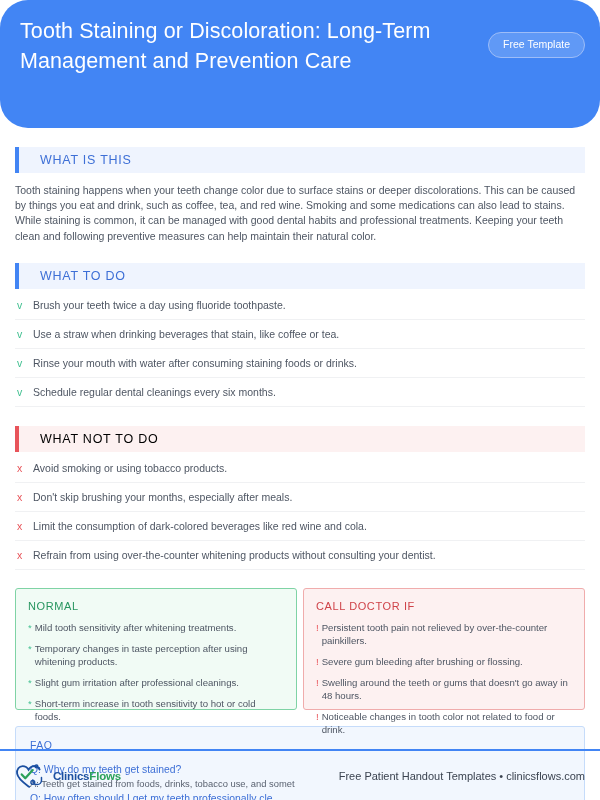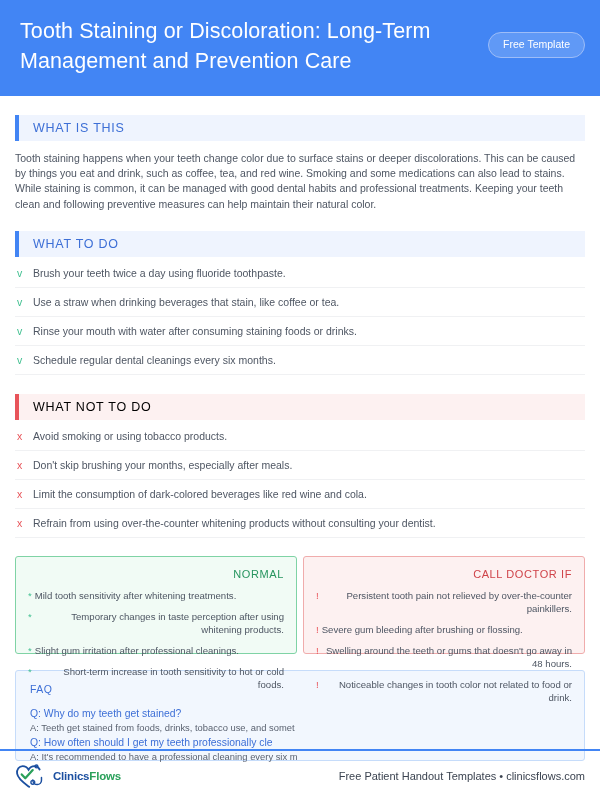--- a/index.html
+++ b/index.html
@@ -13,23 +13,24 @@
     font-family: "Liberation Sans", sans-serif;
     background: #ffffff;
     color: #3b4350;
     position: relative;
     overflow: hidden;
   }
 
   
   .header {
     background: #4285f4;
-    height: 96px;
+    height: 128px;
     padding: 16px 20px 0 20px;
     position: relative;
+    border-radius: 28px;
   }
   .header-title {
     color: #ffffff;
     font-size: 21.5px;
     font-weight: 400;
     line-height: 30px;
     letter-spacing: 0.1px;
     width: 460px;
   }
   .free-template-badge {
@@ -67,21 +68,21 @@
     width: 4px;
     height: 26px;
     flex: 0 0 4px;
   }
   .section-bar.blue .accent { background: #4285f4; }
   .section-bar.red  .accent { background: #e8545a; }
 
   .section-bar .label {
     font-size: 12.5px;
     letter-spacing: 0.75px;
-    padding-left: 14px;
+    padding-left: 21px;
   }
   .section-bar.blue .label { color: #3d6fd6; }
   .section-bar.red  .label { color: #000000; }
 
   
   .paragraph {
     font-size: 10.5px;
     line-height: 15.2px;
     color: #4e5663;
     margin-top: 10px;
@@ -109,22 +110,21 @@
     font-size: 10.5px;
     line-height: 14px;
     color: #4e5663;
   }
 
   
   .two-col {
     display: flex;
     gap: 6px;
     margin-top: 18px;
-    height: 98px;
-    text-align: right;
+    height: 122px;
   }
   .box {
     flex: 1 1 0;
     border-radius: 3px;
     padding: 11px 12px 10px 12px;
   }
   .box.green {
     background: #f1fbf5;
     border: 1px solid #7fd3a5;
   }

